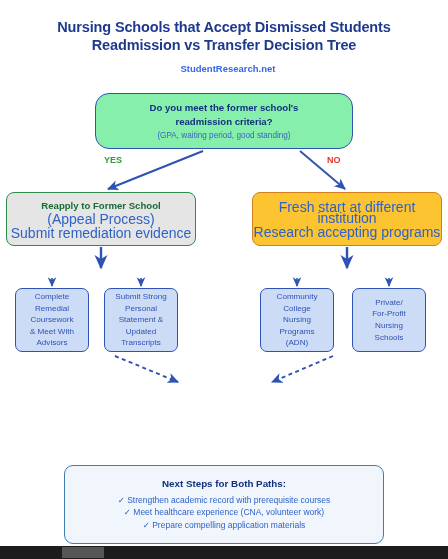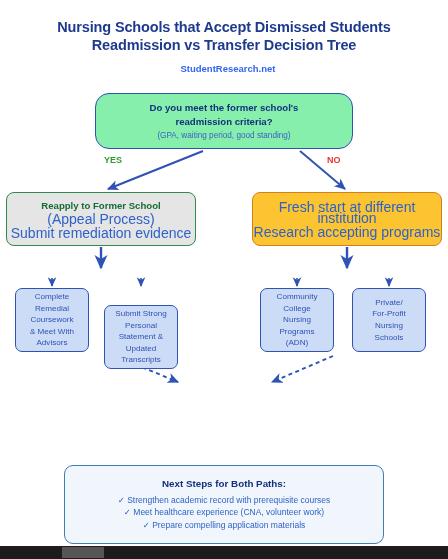--- a/index.html
+++ b/index.html
@@ -133,21 +133,21 @@
     border: 1.6px solid #2f52b5;
     border-radius: 7px;
     padding: 3px;
   }
   .leaf-text {
     color: #2f52b5;
     font-size: 8.1px;
     line-height: 11.6px;
   }
   #leaf-1 { left: 15px;  top: 288px; }
-  #leaf-2 { left: 104px; top: 305px; }
+  #leaf-2 { left: 104px; top: 288px; }
   #leaf-3 { left: 260px; top: 288px; }
   #leaf-4 { left: 352px; top: 288px; }
 
   
   #alt-box {
     left: 130px; top: 386px;
     width: 188px; height: 52px;
     background: #ccdcf6;
     border: 1.6px solid #2f52b5;
     border-radius: 7px;

